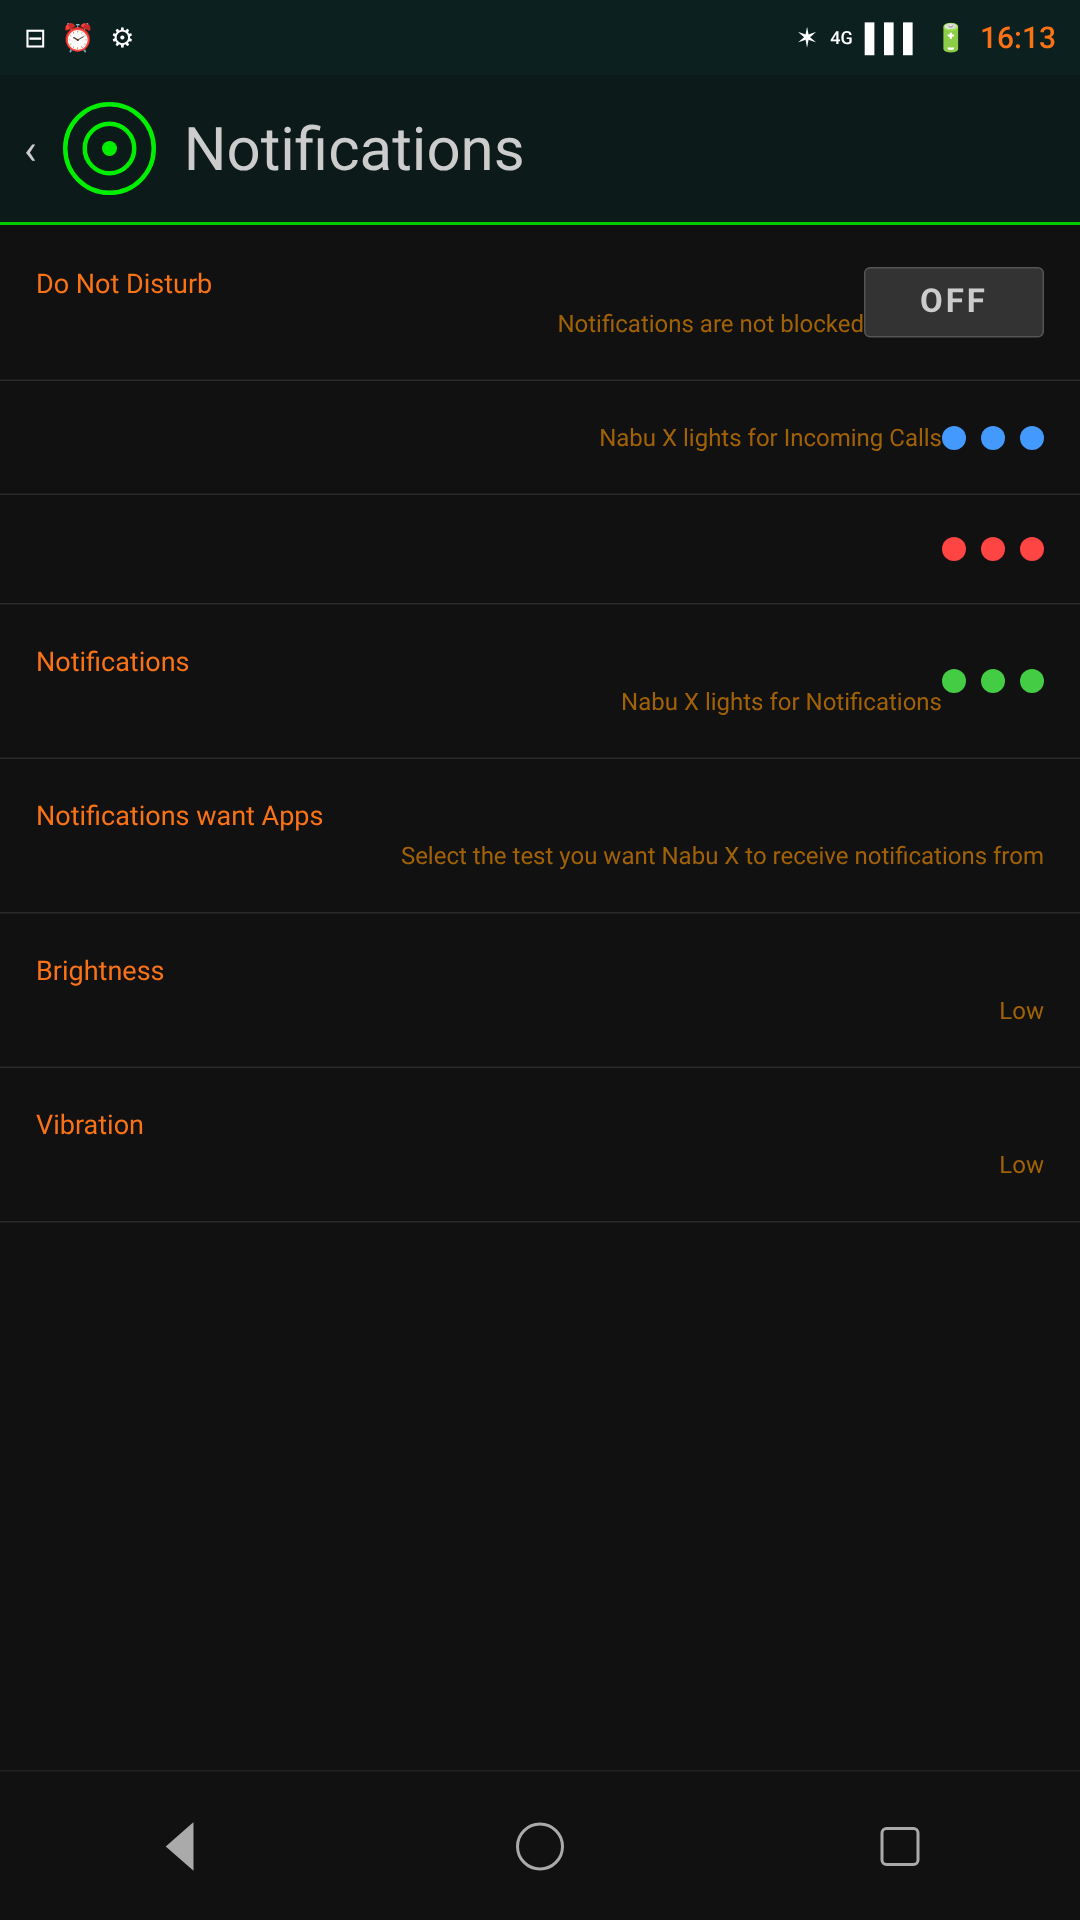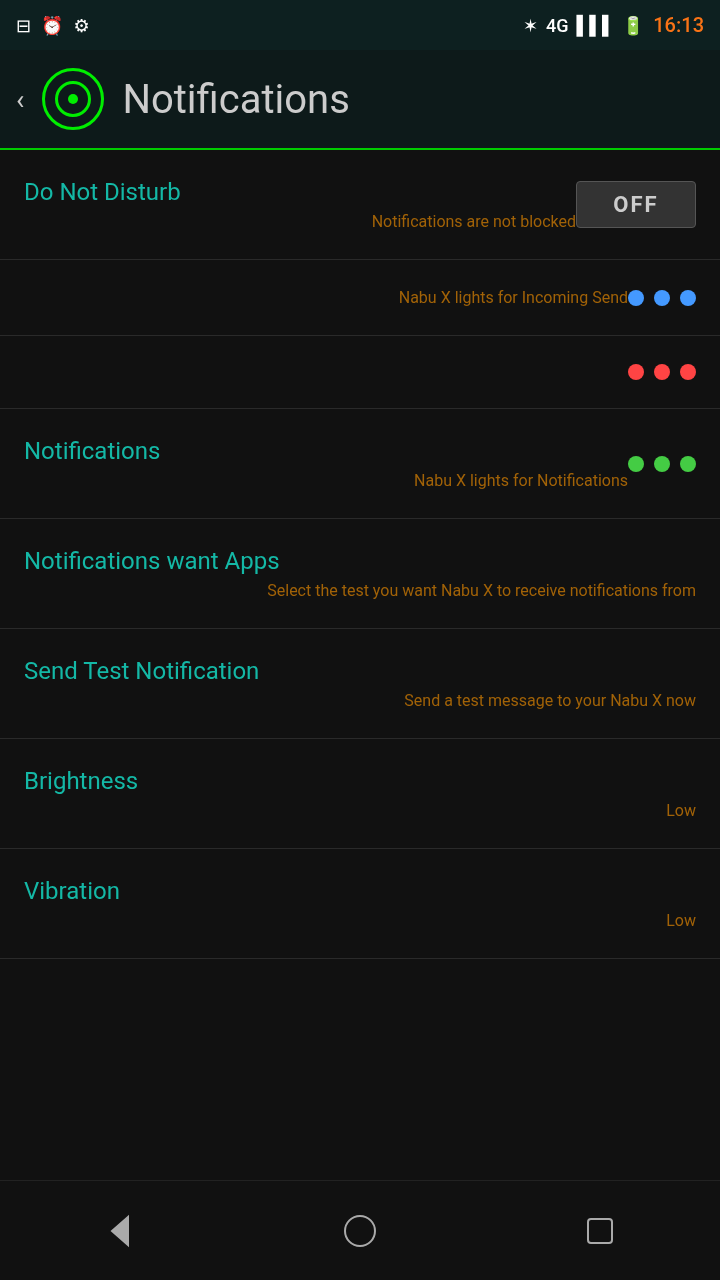--- a/index.html
+++ b/index.html
@@ -118,22 +118,22 @@
       align-items: center;
       justify-content: space-between;
       cursor: pointer;
     }
 
     .row-text {
       flex: 1;
     }
 
     .row-title {
-      font-size: 24px;
-      color: #14b8a6;
+      font-size: 18px;
+      color: #f97316;
       margin-bottom: 6px;
     }
 
     .row-subtitle {
       font-size: 16px;
       color: #a16207;
       text-align: right;
     }
 
     .row-right {
@@ -209,21 +209,21 @@
 <body>
 
 <div class="status-bar">
   <div class="status-bar-left">
     <span class="status-icon">⊟</span>
     <span class="status-icon">⏰</span>
     <span class="status-icon">⚙</span>
   </div>
   <div class="status-bar-right">
     <span class="status-icon">✶</span>
-    <span class="status-icon" style="font-size:18px;text-align:center;">4G</span>
+    <span class="status-icon" style="font-size:12px;text-align:center;">4G</span>
     <span class="status-icon">▌▌▌</span>
     <span class="status-icon battery-icon">🔋</span>
     <span class="time-text">16:13</span>
   </div>
 </div>
 
 <div class="header">
   <span class="back-icon">‹</span>
   <div class="logo-circle">
     <div class="logo-inner">
@@ -242,21 +242,21 @@
     </div>
     <div class="row-right">
       <div class="toggle-container">
         <span class="toggle-off">OFF</span>
       </div>
     </div>
   </div>
 
   <div class="settings-row">
     <div class="row-text">
-      <div class="row-subtitle">Nabu X lights for Incoming Send</div>
+      <div class="row-subtitle">Nabu X lights for Incoming Calls</div>
     </div>
     <div class="row-right">
       <div class="dots">
         <div class="dot dot-blue"></div>
         <div class="dot dot-blue"></div>
         <div class="dot dot-blue"></div>
       </div>
     </div>
   </div>
 
@@ -286,26 +286,20 @@
     </div>
   </div>
 
   <div class="settings-row">
     <div class="row-text">
       <div class="row-title">Notifications want Apps</div>
       <div class="row-subtitle">Select the test you want Nabu X to receive notifications from</div>
     </div>
   </div>
 
-  <div class="settings-row">
-    <div class="row-text">
-      <div class="row-title">Send Test Notification</div>
-      <div class="row-subtitle">Send a test message to your Nabu X now</div>
-    </div>
-  </div>
 
   <div class="settings-row">
     <div class="row-text">
       <div class="row-title">Brightness</div>
       <div class="row-subtitle">Low</div>
     </div>
   </div>
 
   <div class="settings-row">
     <div class="row-text">

